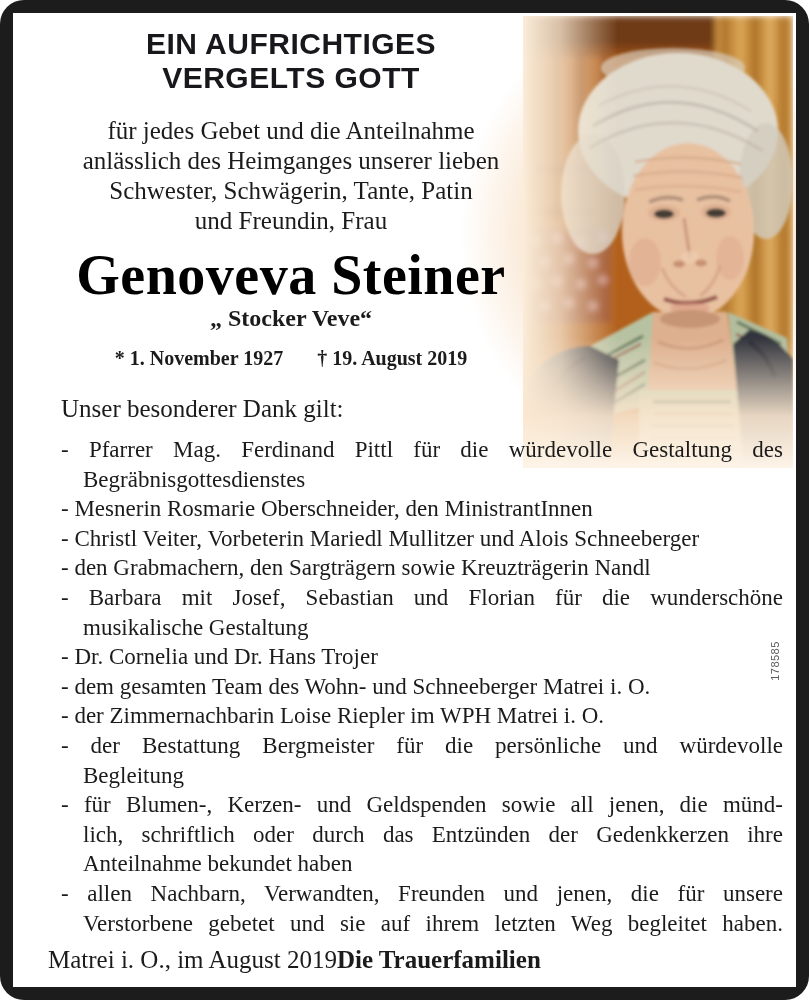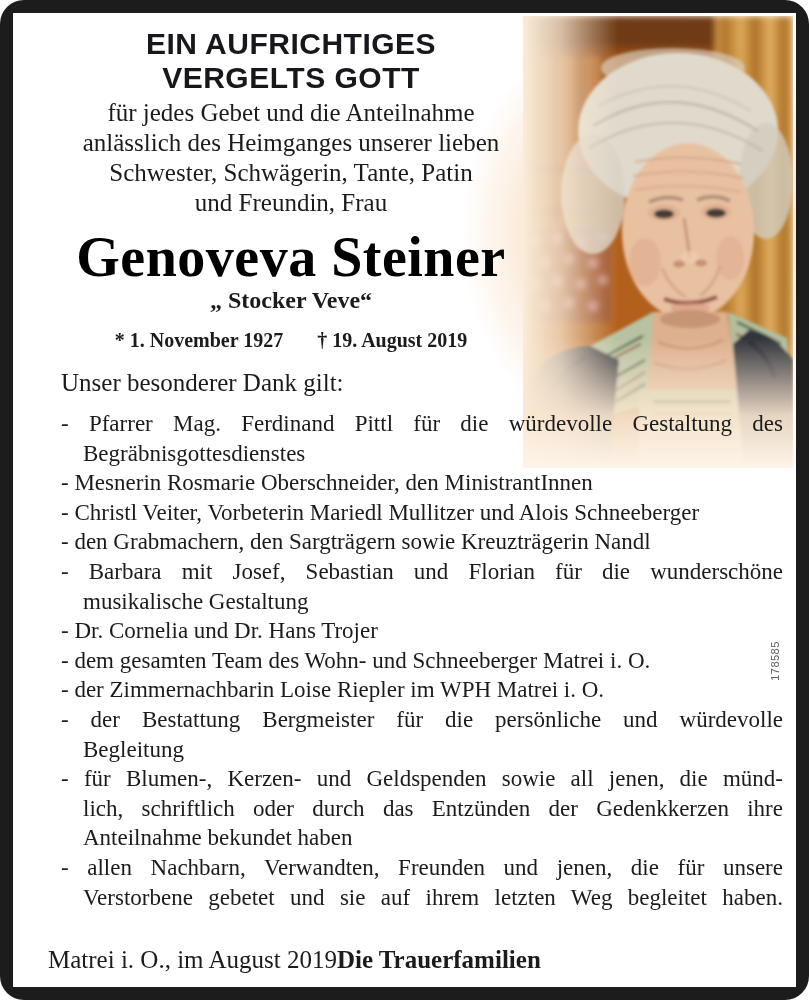--- a/index.html
+++ b/index.html
@@ -22,27 +22,27 @@
   .photo{position:absolute;top:3px;right:3px;width:270px;height:452px;z-index:2;}
   .photo svg{display:block;width:100%;height:100%;}
   .fade-left{position:absolute;left:0;top:0;bottom:0;width:95px;
     background:linear-gradient(to right, rgba(250,236,216,1) 0%, rgba(250,234,212,.75) 40%, rgba(250,234,212,0) 100%);}
   .fade-bottom{position:absolute;left:0;right:0;bottom:0;height:130px;
     background:linear-gradient(to top, #fdf4e8 0%, rgba(250,231,208,.9) 40%, rgba(250,231,208,0) 100%);}
 
   .header{position:absolute;left:32px;top:14px;width:492px;text-align:center;z-index:3;color:var(--body_text);}
   .vergelts{font-family:"Liberation Sans",sans-serif;font-weight:bold;font-size:30px;line-height:34px;
     letter-spacing:.5px;color:var(--header_text);}
-  .intro{margin-top:3px;font-size:25px;line-height:30px;}
+  .intro{margin-top:21px;font-size:25px;line-height:30px;}
   .name{margin-top:9px;font-size:56px;line-height:60px;font-weight:bold;letter-spacing:.5px;color:#000;}
   .nickname{font-size:24px;line-height:27px;font-weight:bold;}
   .dates{margin-top:12px;font-size:20px;line-height:28px;font-weight:bold;text-align:center;}
   .dates .gap{display:inline-block;width:34px;}
 
-  .thanks{position:absolute;left:48px;top:354px;width:722px;z-index:3;color:var(--body_text);}
+  .thanks{position:absolute;left:48px;top:380px;width:722px;z-index:3;color:var(--body_text);}
   .thanks-heading{font-size:25px;line-height:32px;margin-bottom:10px;}
   .line{font-size:23px;line-height:29.6px;padding-left:22px;}
   .line.first{text-indent:-22px;}
   .line.just{text-align:justify;text-align-last:justify;}
 
   .footer{position:absolute;left:35px;right:26px;bottom:13px;height:32px;z-index:3;
     display:flex;align-items:flex-end;color:var(--body_text);}
   .place-date{font-size:25px;}
   .signature{font-size:25px;font-weight:bold;}
 

